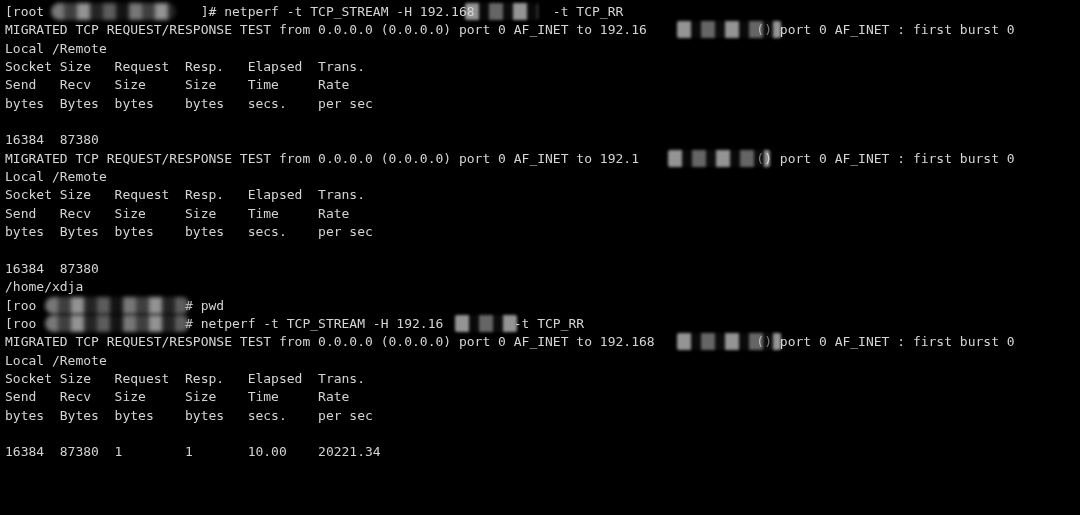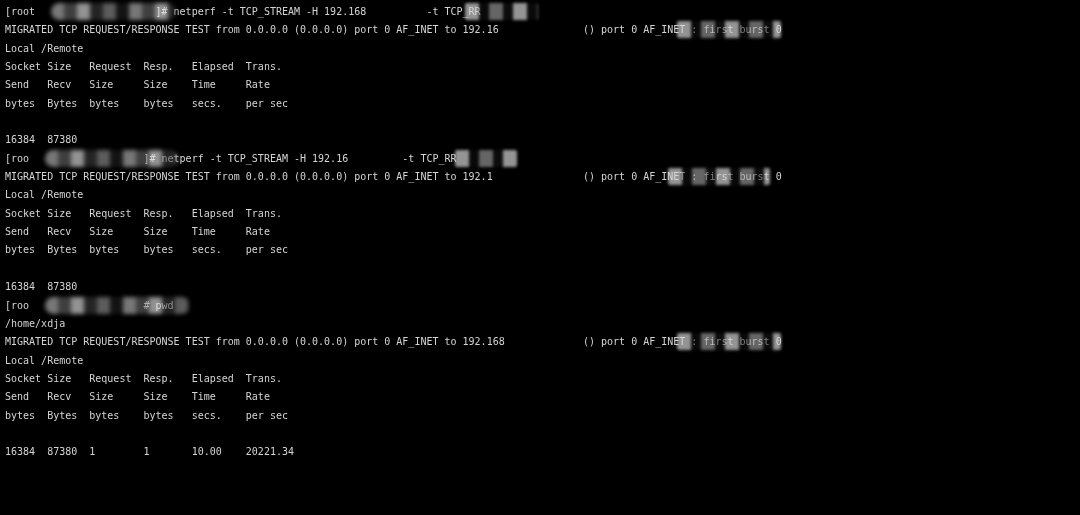--- a/index.html
+++ b/index.html
@@ -14,21 +14,21 @@
     overflow: hidden;
     font-family: "DejaVu Sans Mono", "Liberation Mono", monospace;
   }
   #terminal {
     position: relative;
     width: 1080px;
     height: 515px;
     background: #000000;
     color: #d4d4d4;
     font-family: "DejaVu Sans Mono", "Liberation Mono", monospace;
-    font-size: 10px;
+    font-size: 13px;
     line-height: 18.35px;
     padding: 3px 0 0 5px;
     box-sizing: border-box;
     letter-spacing: 0px;
   }
   .line {
     height: 18.35px;
     white-space: pre;
     position: relative;
     color: #d4d4d4;
@@ -71,30 +71,30 @@
 <div id="terminal">
   <div id="lines-host">
       <div class="line">[root                    ]# netperf -t TCP_STREAM -H 192.168          -t TCP_RR<span class="redact" style="left: 46px; width: 125px;"></span><span class="redact sharp" style="left: 460px; width: 73px;"></span></div>
       <div class="line">MIGRATED TCP REQUEST/RESPONSE TEST from 0.0.0.0 (0.0.0.0) port 0 AF_INET to 192.16              () port 0 AF_INET : first burst 0<span class="redact sharp" style="left: 672px; width: 104px;"></span></div>
       <div class="line">Local /Remote</div>
       <div class="line">Socket Size   Request  Resp.   Elapsed  Trans.</div>
       <div class="line">Send   Recv   Size     Size    Time     Rate</div>
       <div class="line">bytes  Bytes  bytes    bytes   secs.    per sec</div>
       <div class="line blank"></div>
       <div class="line">16384  87380</div>
-      <div class="line">[roo                   ]# netperf -t TCP_STREAM -H 192.16         -t TCP_RR<span class="redact" style="left: 40px; width: 133px;"></span><span class="redact sharp" style="left: 450px; width: 62px;"></span></div>
       <div class="line">MIGRATED TCP REQUEST/RESPONSE TEST from 0.0.0.0 (0.0.0.0) port 0 AF_INET to 192.1               () port 0 AF_INET : first burst 0<span class="redact sharp" style="left: 663px; width: 102px;"></span></div>
       <div class="line">Local /Remote</div>
       <div class="line">Socket Size   Request  Resp.   Elapsed  Trans.</div>
       <div class="line">Send   Recv   Size     Size    Time     Rate</div>
       <div class="line">bytes  Bytes  bytes    bytes   secs.    per sec</div>
       <div class="line blank"></div>
       <div class="line">16384  87380</div>
+      <div class="line">/home/xdja</div>
       <div class="line">[roo                   # pwd<span class="redact" style="left: 40px; width: 145px;"></span></div>
-      <div class="line">/home/xdja</div>
+      <div class="line">[roo                   # netperf -t TCP_STREAM -H 192.16         -t TCP_RR<span class="redact" style="left: 40px; width: 145px;"></span><span class="redact sharp" style="left: 450px; width: 62px;"></span></div>
       <div class="line">MIGRATED TCP REQUEST/RESPONSE TEST from 0.0.0.0 (0.0.0.0) port 0 AF_INET to 192.168             () port 0 AF_INET : first burst 0<span class="redact sharp" style="left: 672px; width: 104px;"></span></div>
       <div class="line">Local /Remote</div>
       <div class="line">Socket Size   Request  Resp.   Elapsed  Trans.</div>
       <div class="line">Send   Recv   Size     Size    Time     Rate</div>
       <div class="line">bytes  Bytes  bytes    bytes   secs.    per sec</div>
       <div class="line blank"></div>
       <div class="line">16384  87380  1        1       10.00    20221.34</div>
     </div>
 </div>
 

